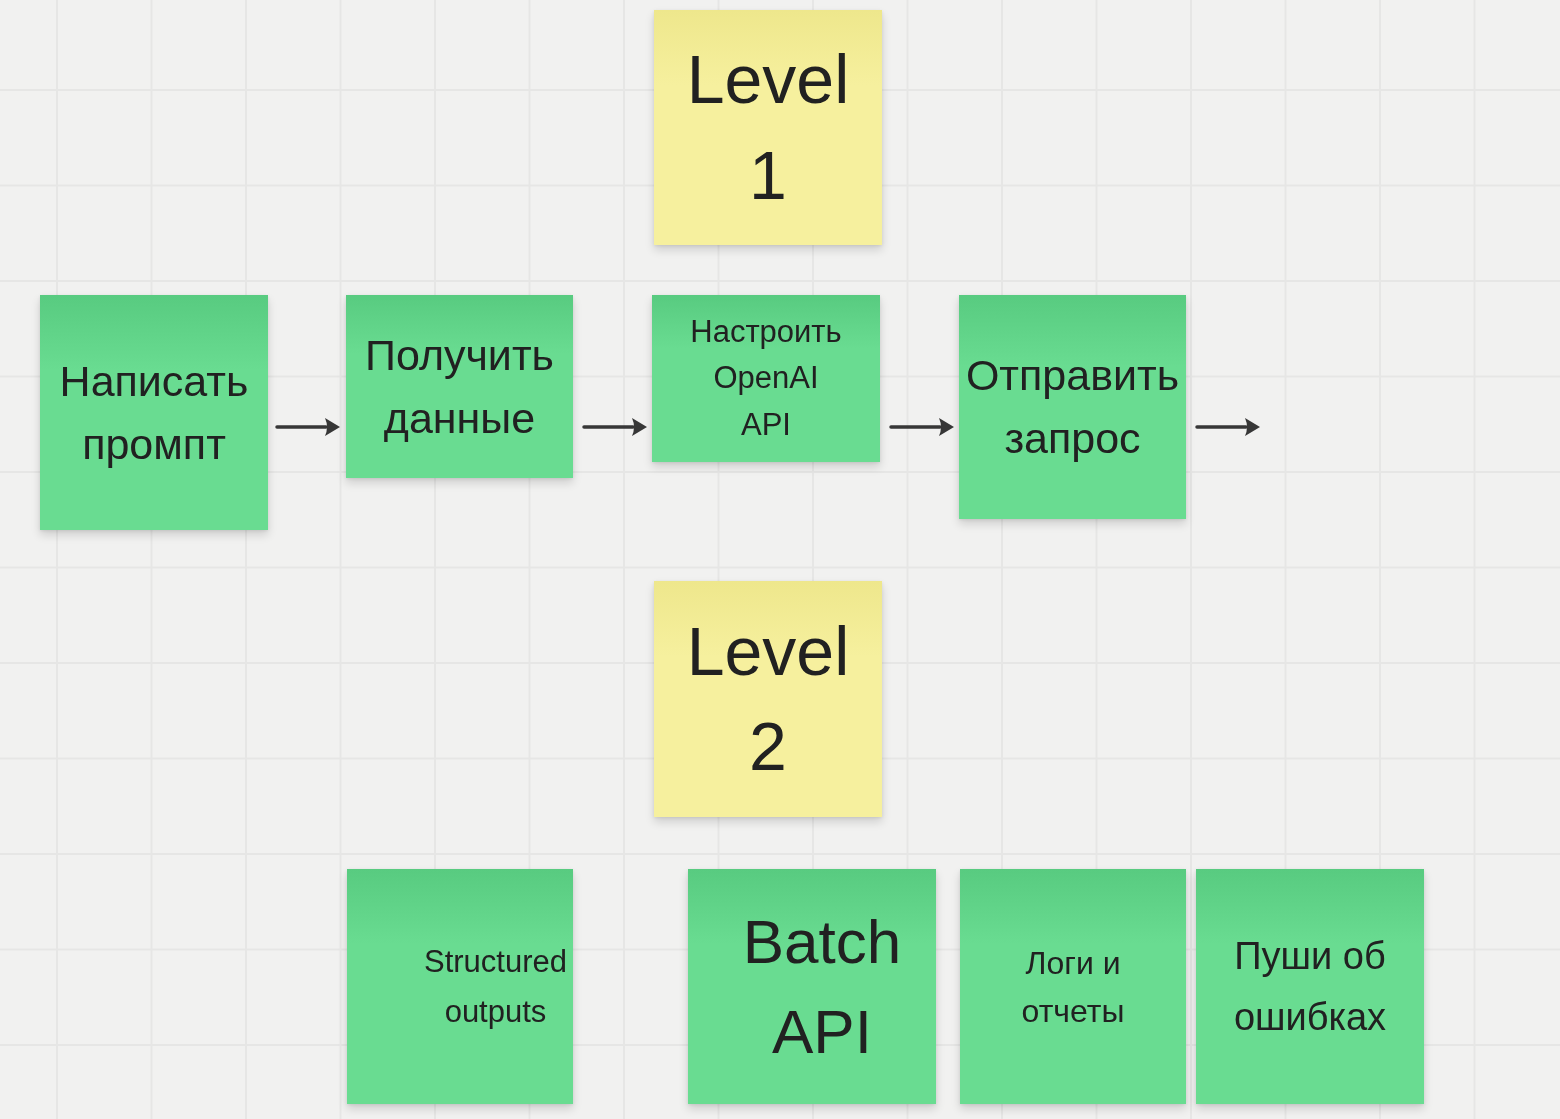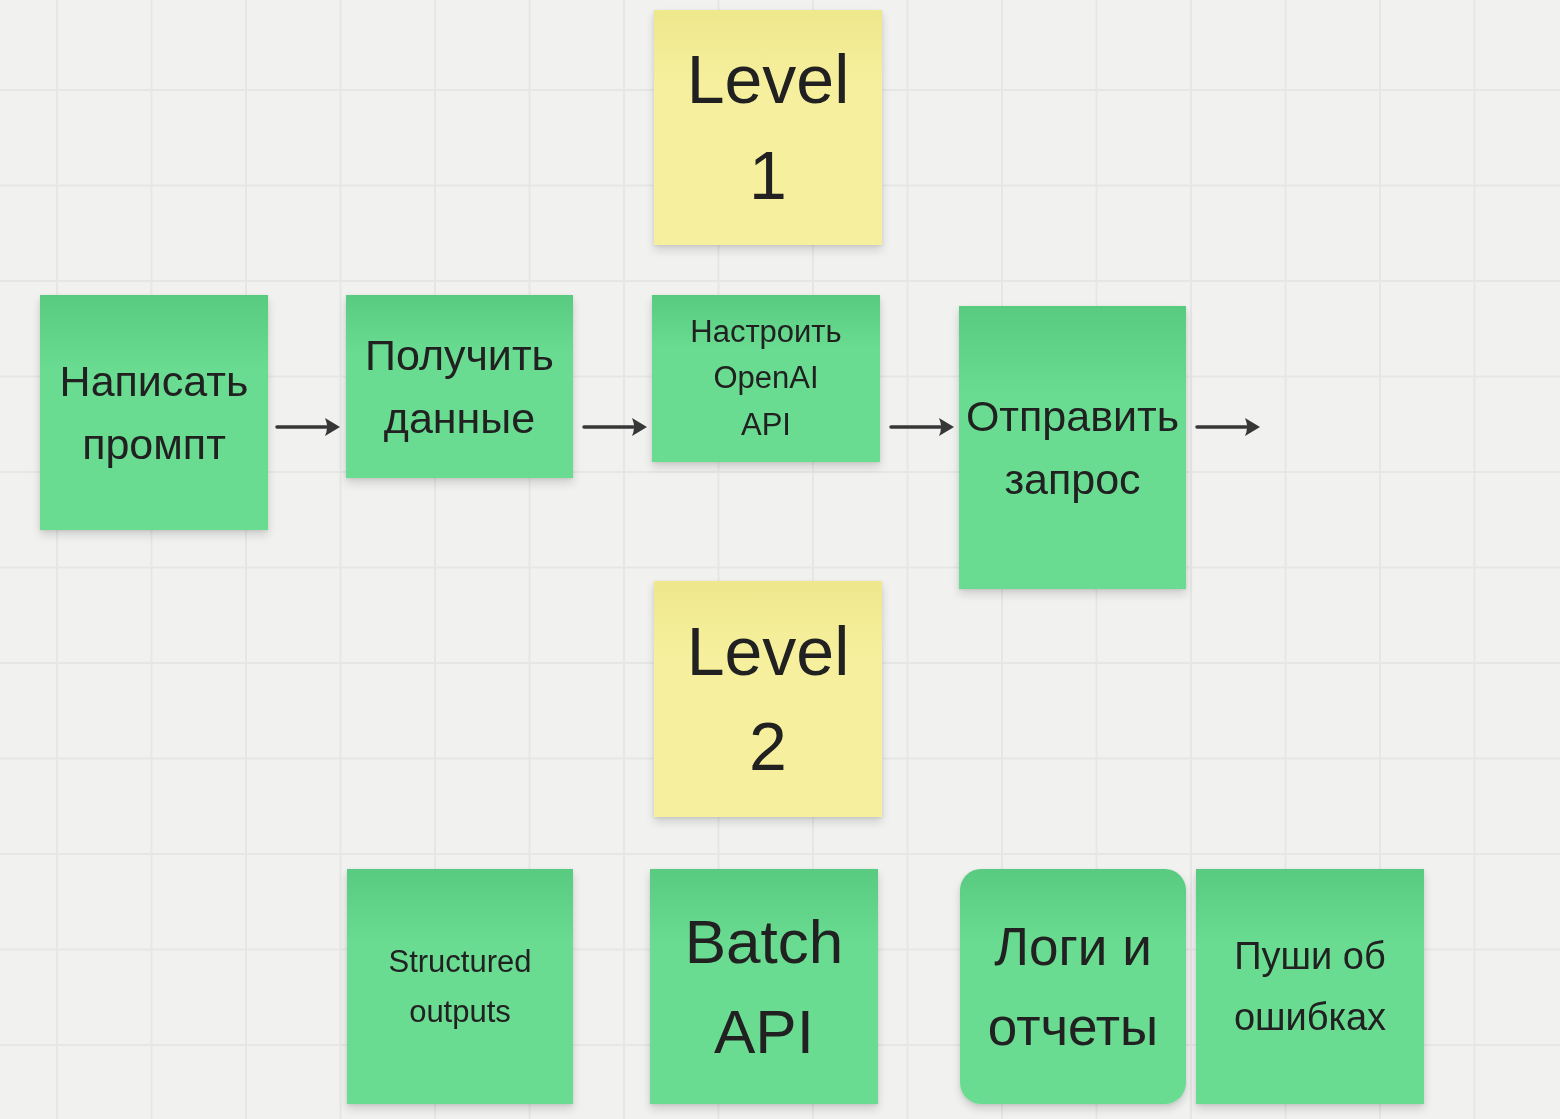--- a/index.html
+++ b/index.html
@@ -32,36 +32,36 @@
   .sticky.yellow {
     background: linear-gradient(180deg, var(--sticky-yellow-top, #eee78c) 0%, var(--sticky-yellow, #f6f09e) 32%, var(--sticky-yellow, #f6f09e) 100%);
   }
 
   
   .p-level1 { left: 654px; top: 10px;  width: 228px; height: 235px; }
   .p-level2 { left: 654px; top: 581px; width: 228px; height: 236px; }
   .p-r1c1 { left: 40px;   top: 295px; width: 228px; height: 235px; }
   .p-r1c2 { left: 346px;  top: 295px; width: 227px; height: 183px; }
   .p-r1c3 { left: 652px;  top: 295px; width: 228px; height: 167px; }
-  .p-r1c4 { left: 959px;  top: 306px; width: 227px; height: 283px; }
+  .p-r1c4 { left: 959px;  top: 295px; width: 227px; height: 224px; }
   .p-r1c5 { left: 1265px; top: 295px; width: 228px; height: 235px; }
   .p-r2c1 { left: 41px;   top: 869px; width: 227px; height: 235px; }
-  .p-r2c2 { left: 347px;  top: 869px; width: 226px; height: 235px; }
-  .p-r2c3 { left: 650px;  top: 869px; width: 228px; height: 235px; }
+  .p-r2c2 { left: 347px;  top: 869px; width: 226px; height: 235px; justify-content: flex-end; }
+  .p-r2c3 { left: 688px;  top: 869px; width: 228px; height: 235px; padding-left: 20px; }
   .p-r2c4 { left: 960px;  top: 869px; width: 226px; height: 235px; }
   .p-r2c5 { left: 1196px; top: 869px; width: 228px; height: 235px; }
 
   
   .fs-level { font-size: 68px; line-height: 1.4; }
   .fs-step  { font-size: 43px; line-height: 1.46; align-items: center; }
   .fs-step3 { font-size: 31px; line-height: 1.5; }
   .fs-small { font-size: 27px; line-height: 1.58; }
   .fs-so    { font-size: 31px; line-height: 1.6; }
   .fs-batch { font-size: 62px; line-height: 1.45; }
-  .fs-logs  { font-size: 53px; line-height: 1.5; border-radius: 21px; }
+  .fs-logs  { font-size: 32px; line-height: 1.5; }
   .fs-push  { font-size: 38px; line-height: 1.58; }
 
   .arrow {
     position: absolute; top: 411px;
     width: 68px; height: 32px;
   }
   .arrow line { stroke: var(--arrow-color, #373737); stroke-width: 3.5; stroke-linecap: round; }
   .arrow path { fill: var(--arrow-color, #373737); }
   .p-a1 { left: 274px; } .p-a2 { left: 581px; } .p-a3 { left: 888px; } .p-a4 { left: 1194px; }
 </style>

